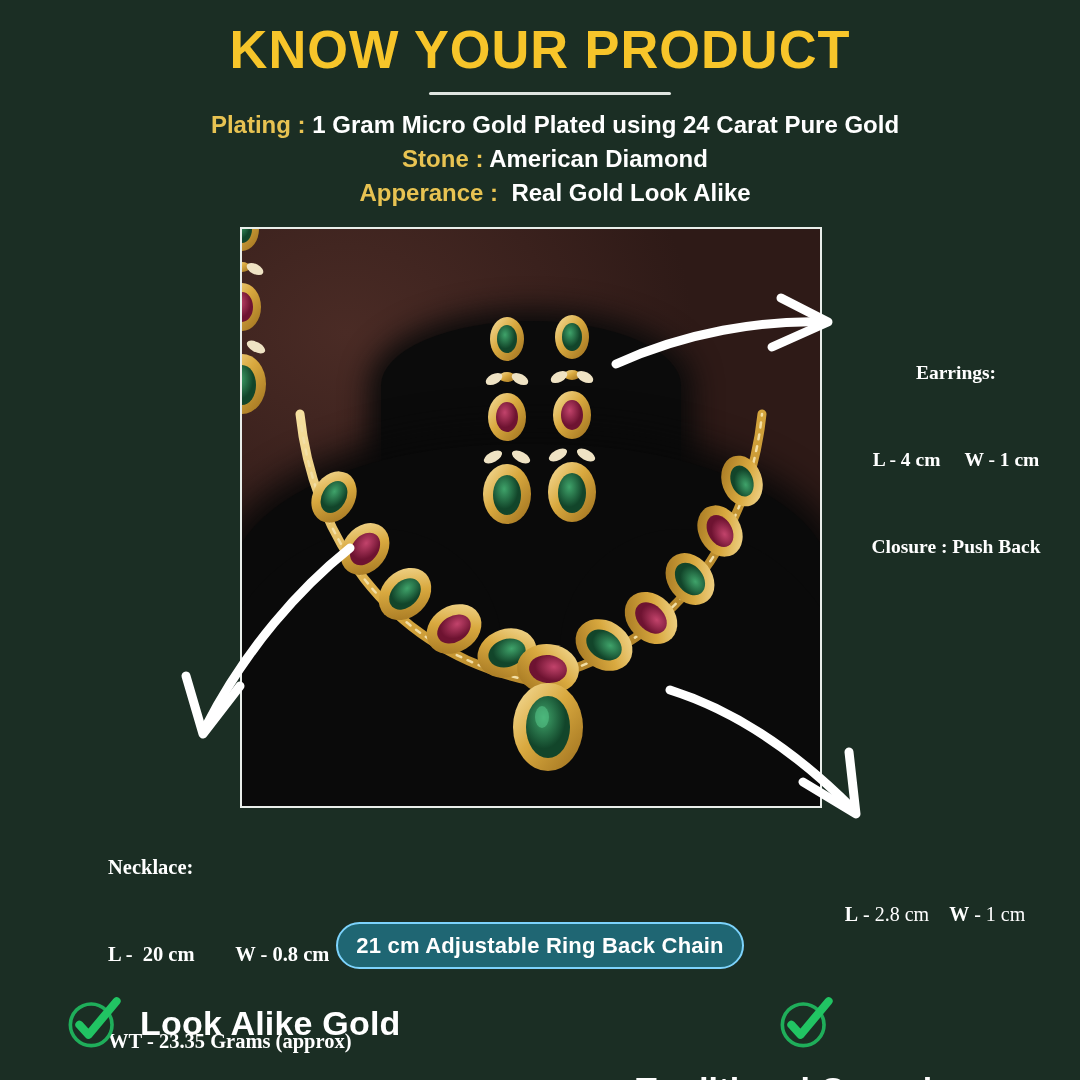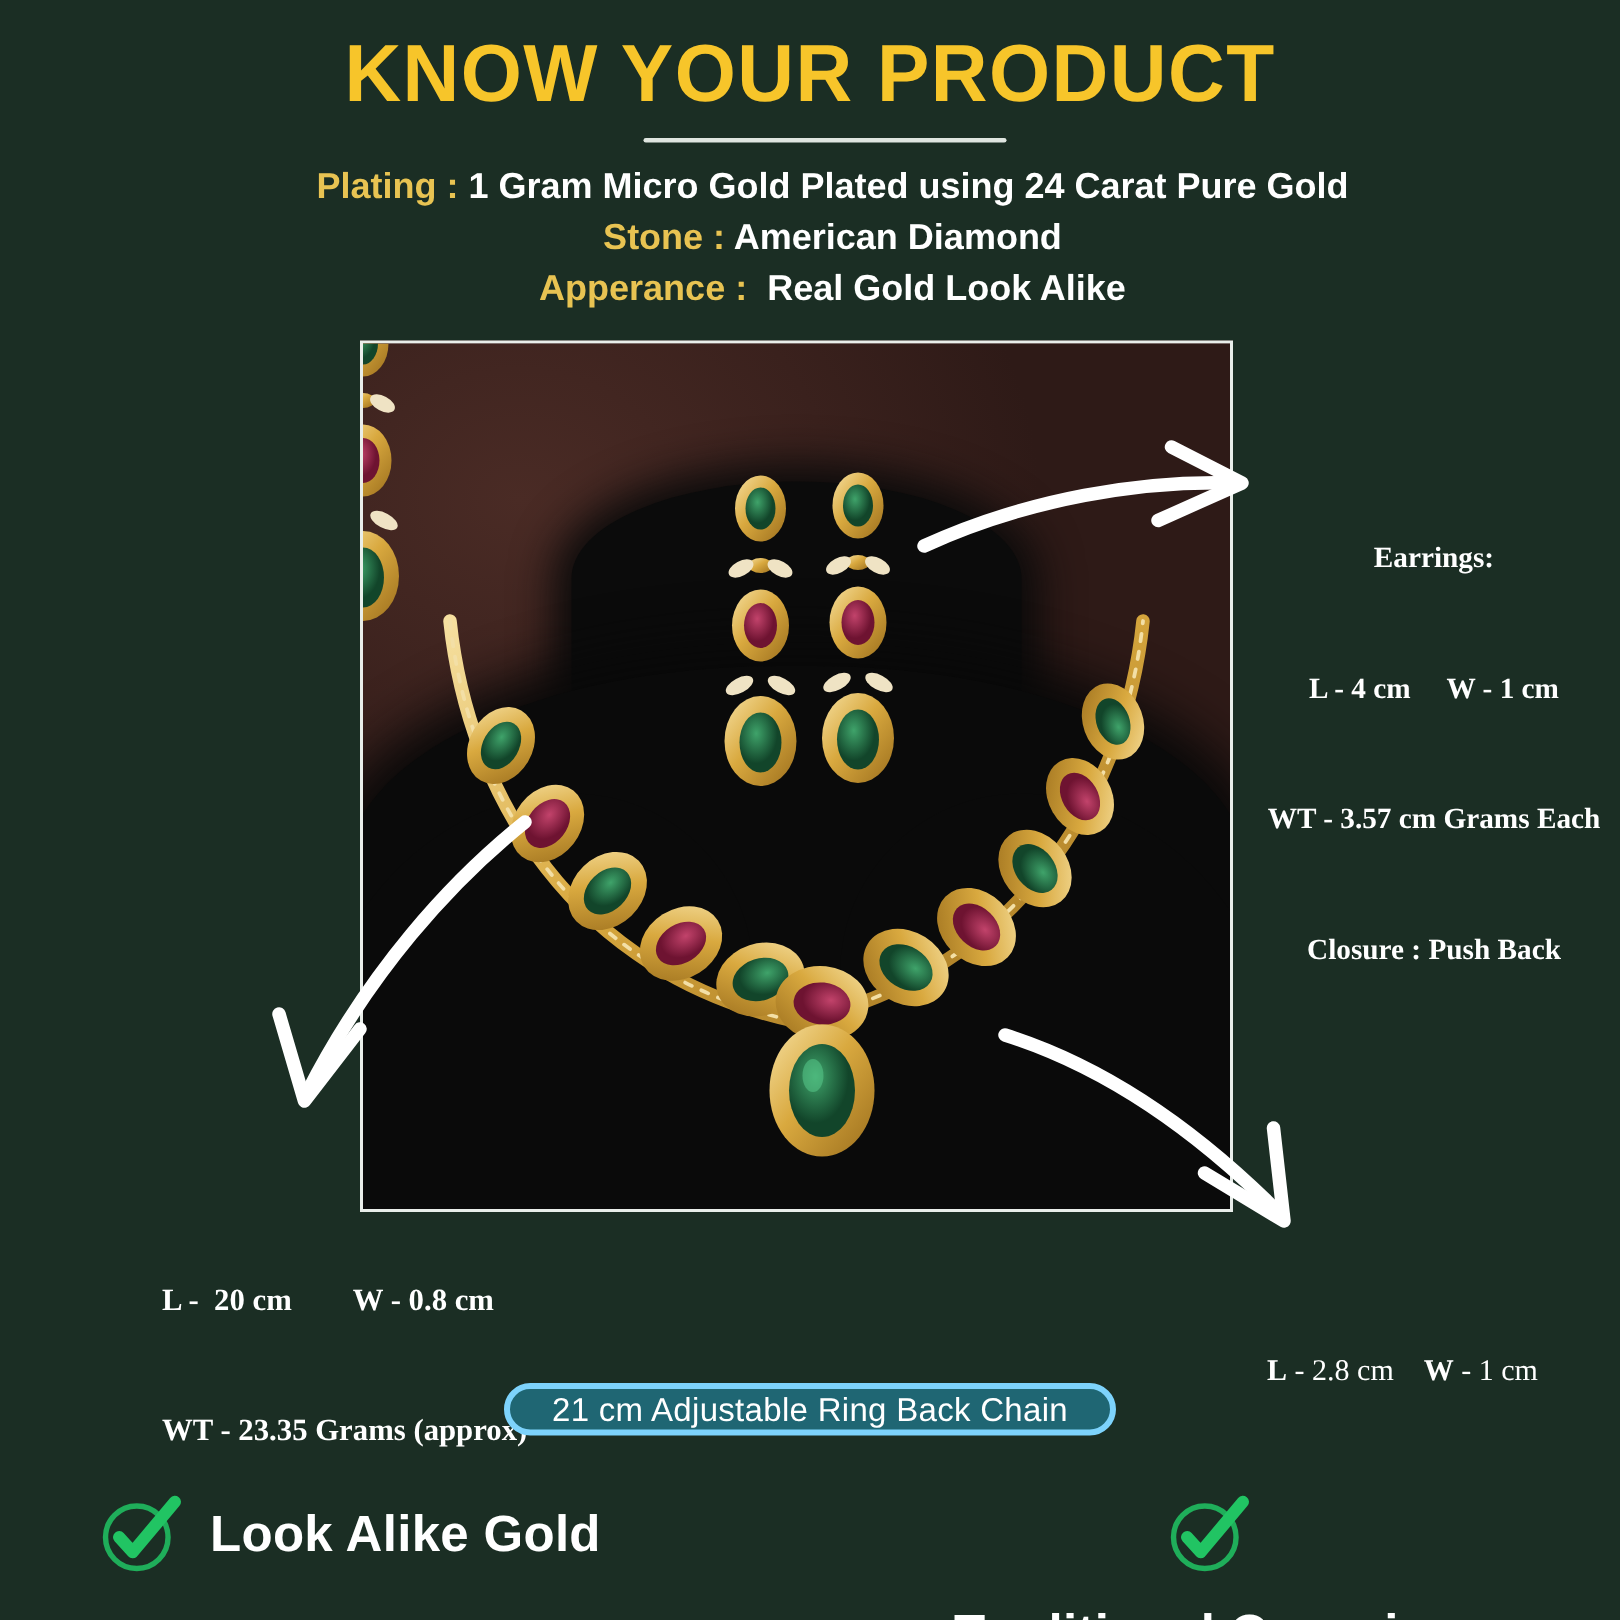--- a/index.html
+++ b/index.html
@@ -94,27 +94,27 @@
   }
   .pendent-block{
     left:790px;top:832px;width:290px;text-align:center;
     font-size:20px;line-height:33px;white-space:pre;font-weight:normal;
   }
   .pendent-block .c-title{font-weight:bold;}
   .pendent-block b{font-weight:bold;}
 
   
   .chain-badge{
-    position:absolute;left:336px;top:922px;width:408px;height:35px;
+    position:absolute;left:336px;top:922px;width:408px;height:47px;
     background:#1f6673;
-    border:4px solid #7dd3fc;
+    border:2px solid #7dd3fc;
     border-radius:24px;
     box-sizing:border-box;
     display:flex;align-items:center;justify-content:center;
-    color:#ffffff;font-size:22px;font-weight:normal;
+    color:#ffffff;font-size:22px;font-weight:bold;
     letter-spacing:0.2px;
   }
 
   
   .features{
     position:absolute;left:0;top:994px;width:1080px;height:80px;
   }
   .feature{
     position:absolute;display:flex;align-items:center;gap:18px;
   }
@@ -253,25 +253,25 @@
 
     <g>
       <path d="M670,690 C740,712 800,756 852,808" fill="none" stroke="#ffffff" stroke-width="9" stroke-linecap="round"></path>
       <path d="M803,782 L856,814 L849,752" fill="none" stroke="#ffffff" stroke-width="9" stroke-linecap="round" stroke-linejoin="round"></path>
     </g>
   </svg>
 
   <div class="callout earrings-block">
     <div class="c-title">Earrings:</div>
     <div>L - 4 cm     W - 1 cm</div>
-    <div>WT - 3.57 cm Grams Each</div>
     <div>Closure : Push Back</div>
   </div>
 
   <div class="callout necklace-block">
+    <div class="c-title">Necklace:</div>
     <div>L -  20 cm        W - 0.8 cm</div>
     <div>WT - 23.35 Grams (approx)</div>
     
   </div>
 
   <div class="callout pendent-block">
     <div><b>L</b><span> - 2.8 cm</span><span>    </span><b>W</b><span> - 1 cm</span></div>
   </div>
 
   <div class="chain-badge">21 cm Adjustable Ring Back Chain</div>

